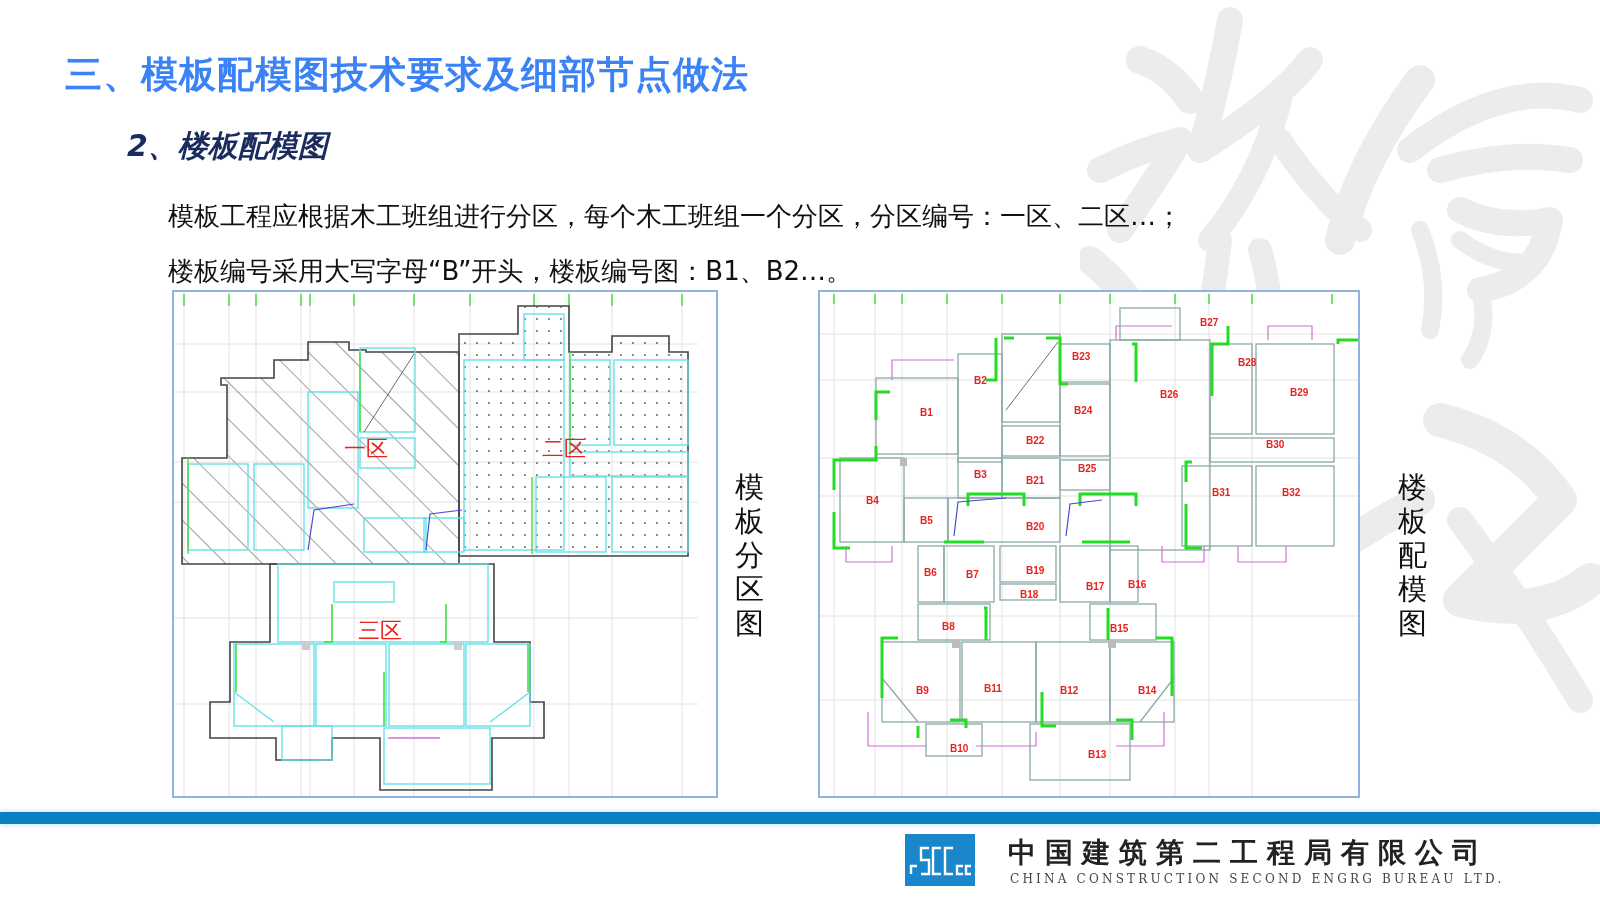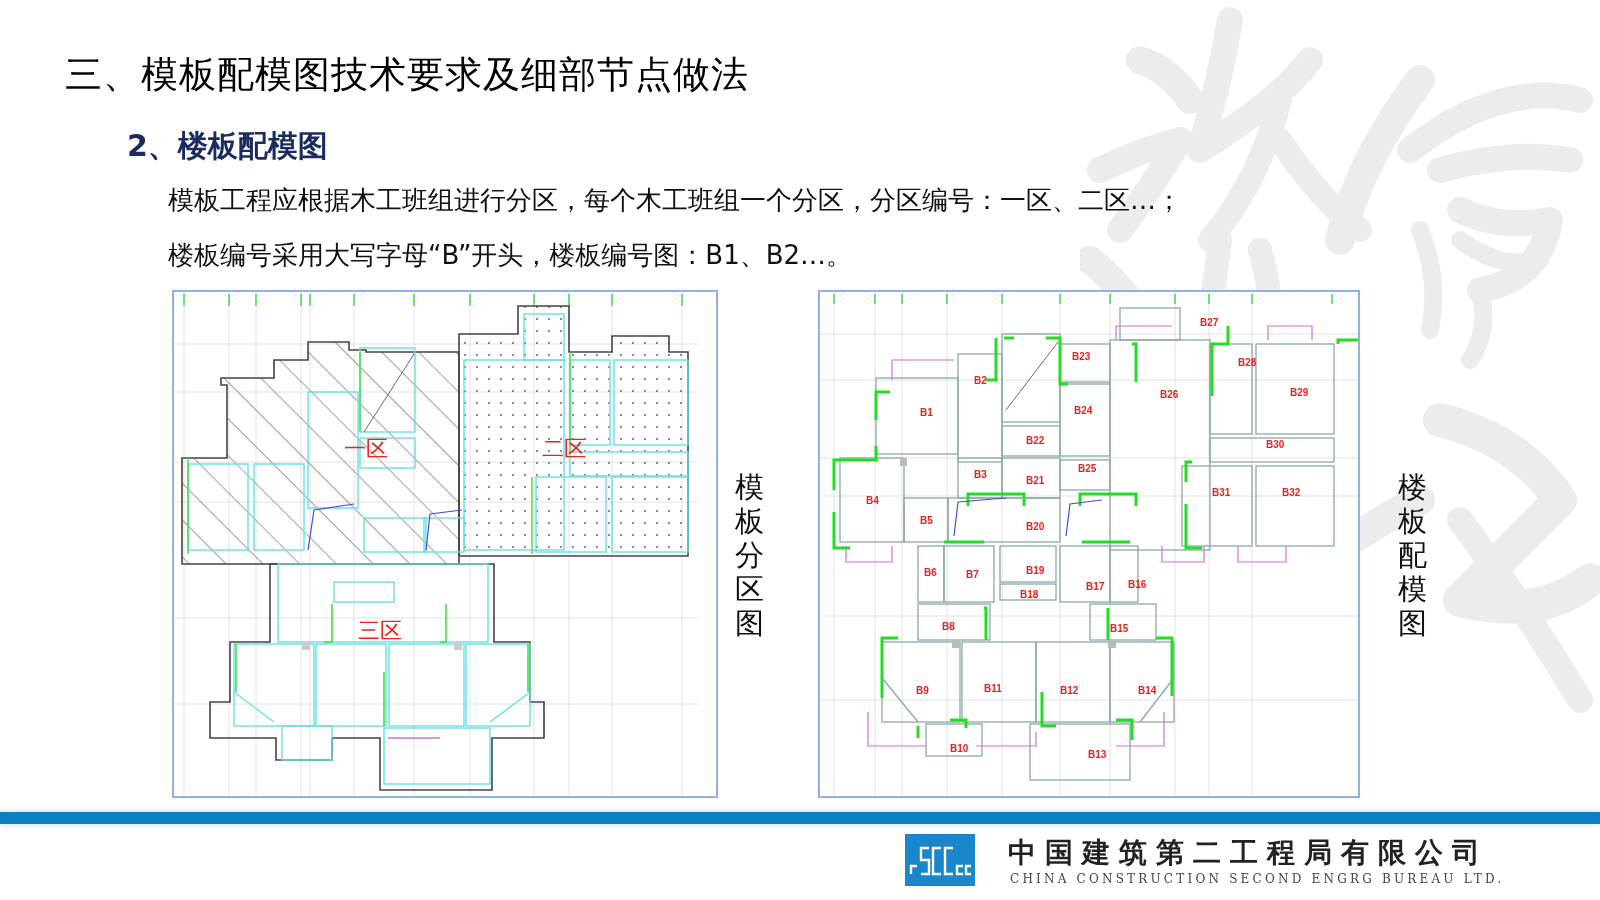--- a/index.html
+++ b/index.html
@@ -1,20 +1,20 @@
 <!DOCTYPE html>
 <html><head>
 <meta charset="utf-8">
 <style>
   html, body { margin:0; padding:0; }
   body { width:1600px; height:900px; position:relative; overflow:hidden; background:#ffffff; font-family:"DejaVu Sans","Liberation Sans",sans-serif; }
   .watermark { position:absolute; left:1080px; top:0; width:520px; height:760px; pointer-events:none; }
-  .title { position:absolute; left:65px; top:50px; font-size:37px; font-weight:normal; color:#000000; letter-spacing:1px; white-space:nowrap; }
-  .subtitle { position:absolute; left:127px; top:126px; font-size:30px; font-weight:bold; color:#1a2c5e; white-space:nowrap; }
-  .para { position:absolute; left:168px; font-size:26px; color:#111; white-space:nowrap; }
+  .title { position:absolute; left:65px; top:50px; font-size:37px; font-weight:bold; color:#3b82f6; letter-spacing:1px; white-space:nowrap; }
+  .subtitle { position:absolute; left:127px; top:126px; font-size:30px; font-weight:bold; color:#1a2c5e; white-space:nowrap;font-style:italic; }
+  .para { position:absolute; left:168px; font-size:26px; color:#111; white-space:nowrap;margin-top:16px; }
   .p1 { top:183px; }
   .p2 { top:238px; }
   .drawing { position:absolute; background:#fff; border:2px solid #8db4e2; box-sizing:border-box; }
   .d-left { left:172px; top:290px; width:546px; height:508px; }
   .d-right { left:818px; top:290px; width:542px; height:508px; }
   .drawing svg { position:absolute; left:0; top:0; }
   .vlabel { position:absolute; font-size:29px; color:#111; width:34px; line-height:34px; text-align:right; word-break:break-all; }
   .vl-left { left:730px; top:470px; }
   .vl-right { left:1393px; top:470px; }
   .footer-bar { position:absolute; left:0; top:812px; width:1600px; height:12px; background:#0a80c0; box-shadow:0 -2px 4px rgba(10,128,192,0.15), 0 2px 4px rgba(10,128,192,0.15); }

